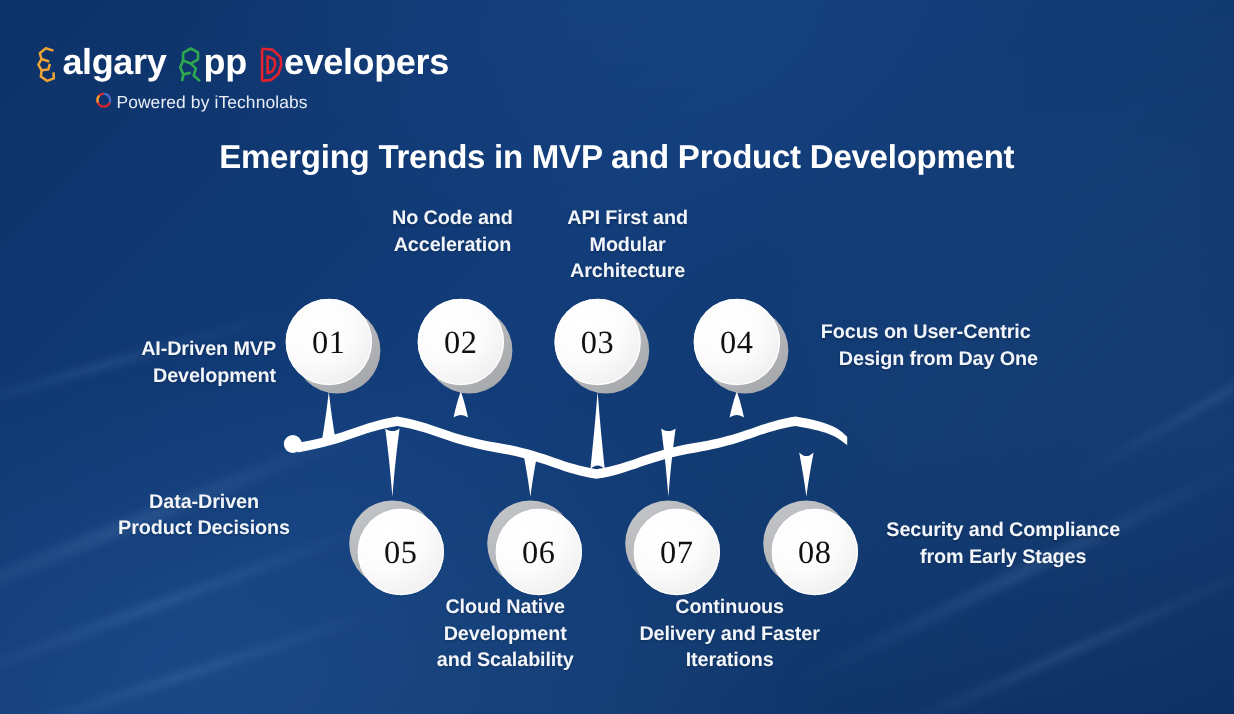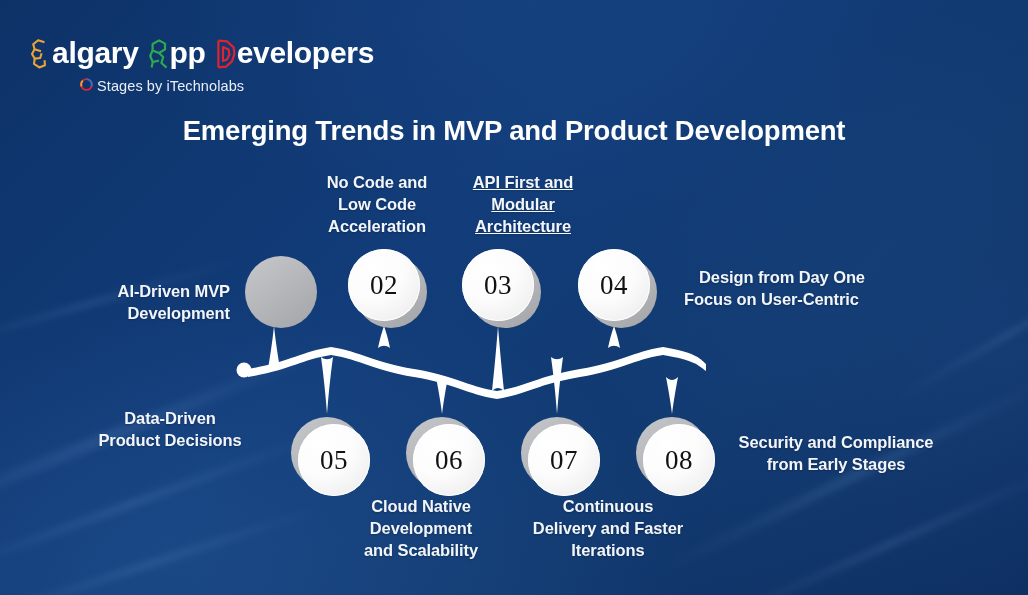--- a/index.html
+++ b/index.html
@@ -155,21 +155,21 @@
 
     <div id="tagline">
       <span>
         <svg width="13" height="13" viewBox="0 0 13 13">
           <circle cx="6.5" cy="6.5" r="5.4" fill="none" stroke="#e0232f" stroke-width="1.9"></circle>
           <path d="M6.5 1.1 A5.4 5.4 0 0 1 11.4 8.4" fill="none" stroke="#2f6fd0" stroke-width="1.9"></path>
           <path d="M1.6 8.4 A5.4 5.4 0 0 1 2.7 2.7" fill="none" stroke="#eda434" stroke-width="1.9"></path>
           <circle cx="6.5" cy="6.5" r="1.8" fill="#0e3570"></circle>
         </svg>
       </span>
-      <span class="tl-text">Stages by iTechnolabs</span>
+      <span class="tl-text">Powered by iTechnolabs</span>
     </div>
   </div>
 
   <div id="title">Emerging Trends in MVP and Product Development</div>
 
   <div id="diagram">
 
     <svg id="pathsvg" width="1028" height="595" viewBox="0 0 1028 595">
       <defs>
         <linearGradient id="stemg" x1="0" y1="0" x2="0" y2="1">
@@ -206,20 +206,23 @@
         <path d="M 436 377 C 438 388, 440 398, 442 414 C 444 398, 446 388, 448 377 C 444 381, 440 381, 436 377 Z"></path>
         <path d="M 551 357 C 553 372, 555 388, 557 414 C 559 388, 561 372, 563 357 C 559 360, 555 360, 551 357 Z"></path>
         <path d="M 666 377 C 668 388, 670 398, 672 414 C 674 398, 676 388, 678 377 C 674 381, 670 381, 666 377 Z"></path>
 
         <circle cx="244" cy="370" r="7.5"></circle>
       </g>
     </svg>
 
     <div class="node top" style="left:238px; top:249px; width:86px; height:86px;">
       <div class="ring"></div>
+      <div class="disc">
+        <span class="num">01</span>
+      </div>
     </div>
     <div class="node top" style="left:348px; top:249px; width:86px; height:86px;">
       <div class="ring"></div>
       <div class="disc">
         <span class="num">02</span>
       </div>
     </div>
     <div class="node top" style="left:462px; top:249px; width:86px; height:86px;">
       <div class="ring"></div>
       <div class="disc">
@@ -258,33 +261,32 @@
       </div>
     </div>
 
     <div class="label r" style="left:58px; top:280px; width:172px;">
       <div>AI-Driven MVP</div>
       <div>Development</div>
     </div>
 
     <div class="label c" style="left:297px; top:171px; width:160px;">
       <div>No Code and</div>
-      <div>Low Code</div>
       <div>Acceleration</div>
     </div>
 
-    <div class="label c" style="left:443px; top:171px; width:160px;text-decoration:underline;">
+    <div class="label c" style="left:443px; top:171px; width:160px;">
       <div>API First and</div>
       <div>Modular</div>
       <div>Architecture</div>
     </div>
 
     <div class="label l" style="left:684px; top:266px; width:230px;">
+      <div>Focus on User-Centric</div>
       <div style="text-align:center; width:196px;">Design from Day One</div>
-      <div>Focus on User-Centric</div>
     </div>
 
     <div class="label c" style="left:72px; top:407px; width:196px;">
       <div>Data-Driven</div>
       <div>Product Decisions</div>
     </div>
 
     <div class="label c" style="left:341px; top:495px; width:160px;">
       <div>Cloud Native</div>
       <div>Development</div>

